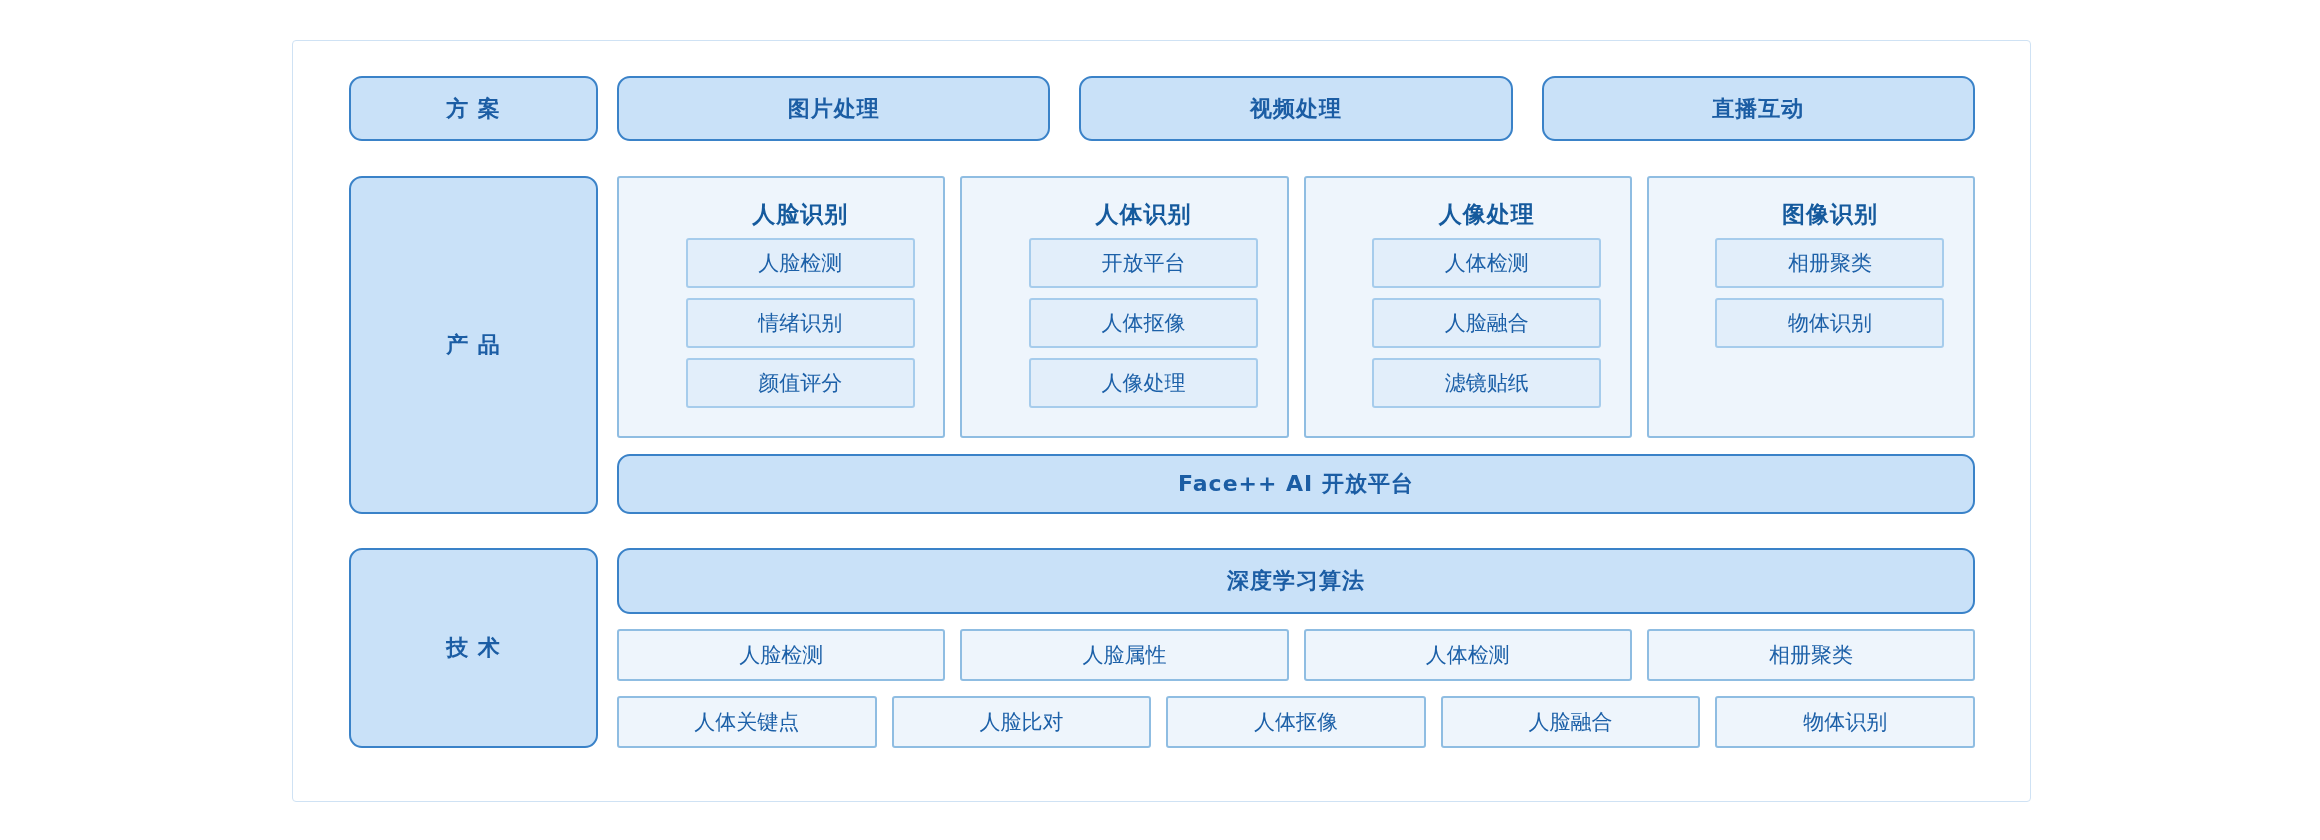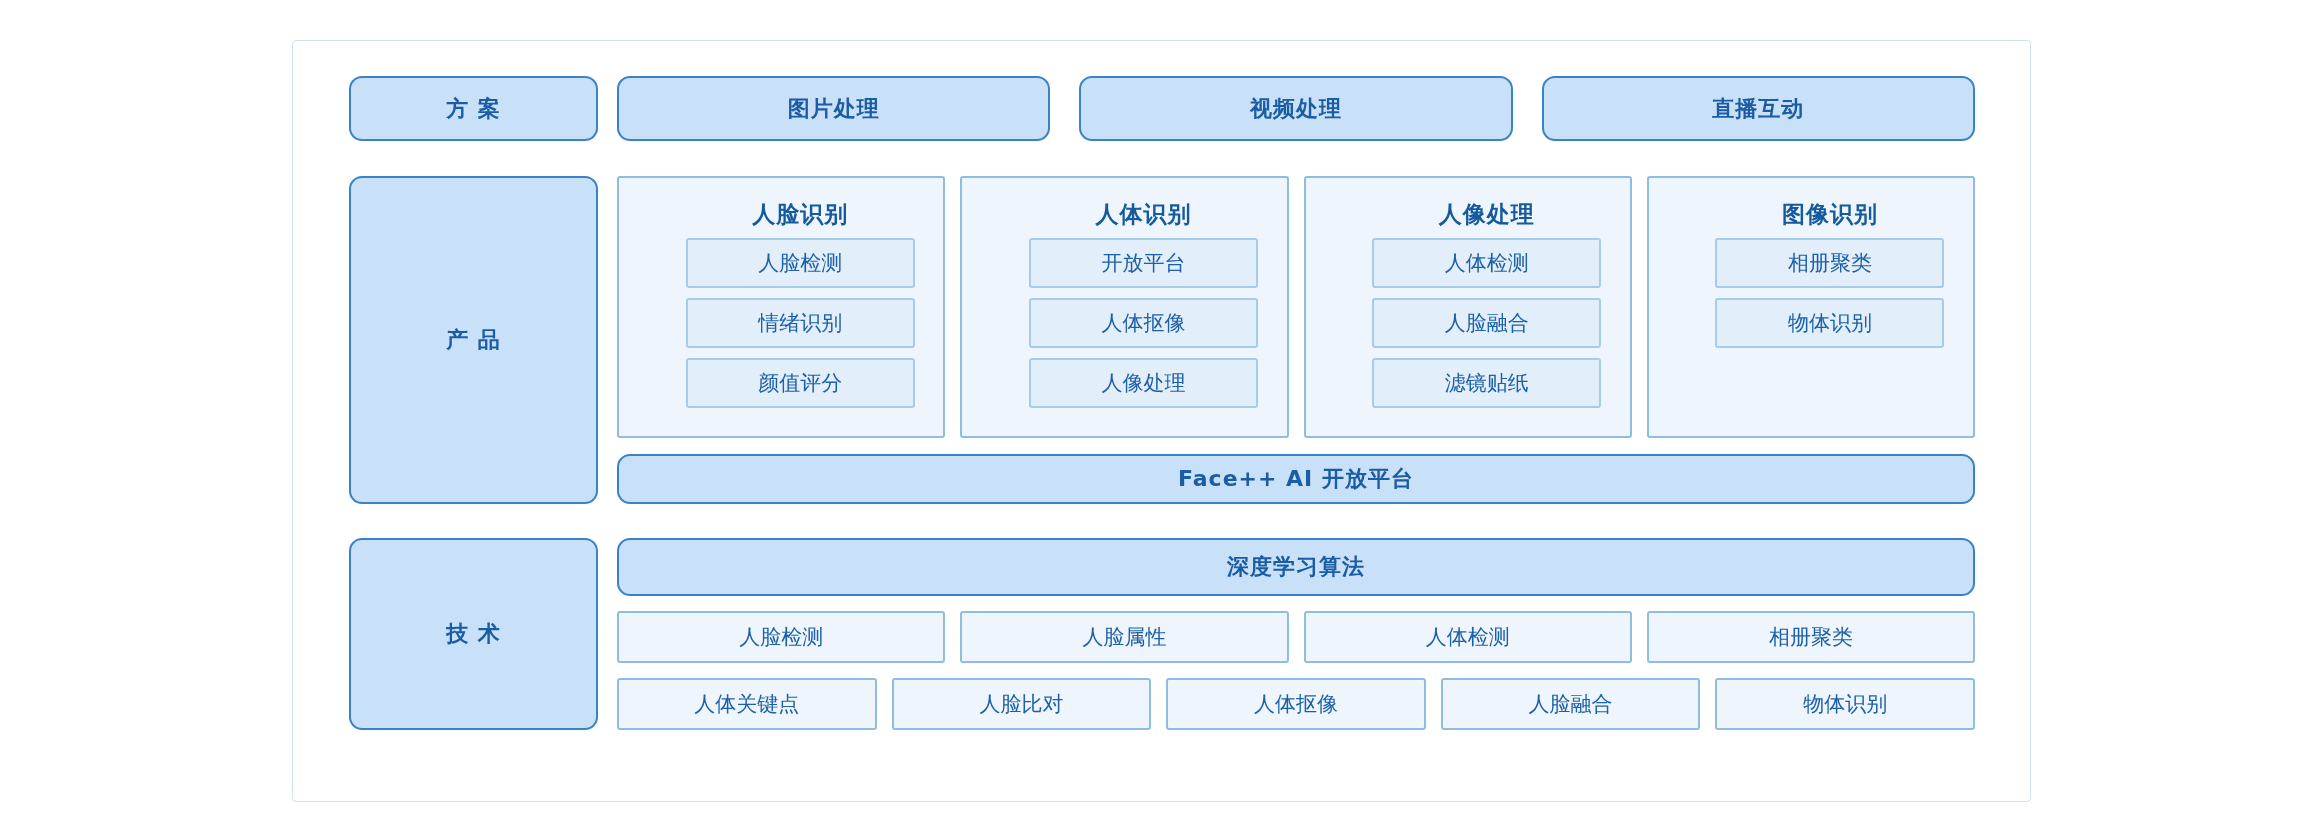--- a/index.html
+++ b/index.html
@@ -103,24 +103,24 @@
     border: 2px solid #a6ccec;
     border-radius: 3px;
     box-sizing: border-box;
     display: flex;
     align-items: center;
     justify-content: center;
     font-size: 21px;
     font-weight: 500;
     color: #1c60a8;
   }
-  .platform-bar { height: 50px; }
+  .platform-bar { height: 60px; }
 
   .band-tech .band-main.column { gap: 15px; }
-  .algo-bar { height: 58px; }
+  .algo-bar { height: 66px; }
   .tech-row {
     display: flex;
     gap: 15px;
     height: 52px;
   }
   .tech-box {
     flex: 1;
     background: #eef5fc;
     border: 2px solid #8fbde2;
     border-radius: 3px;

